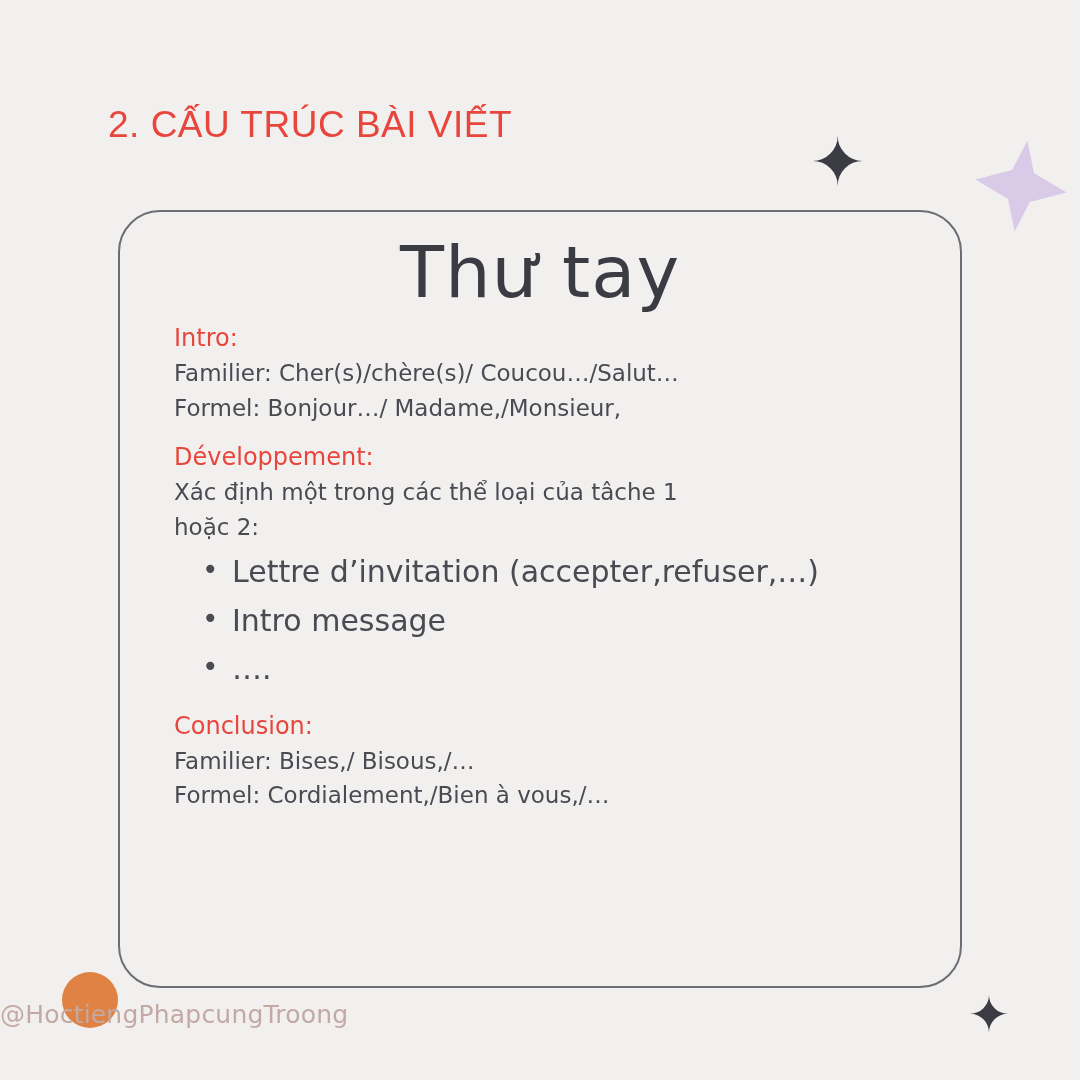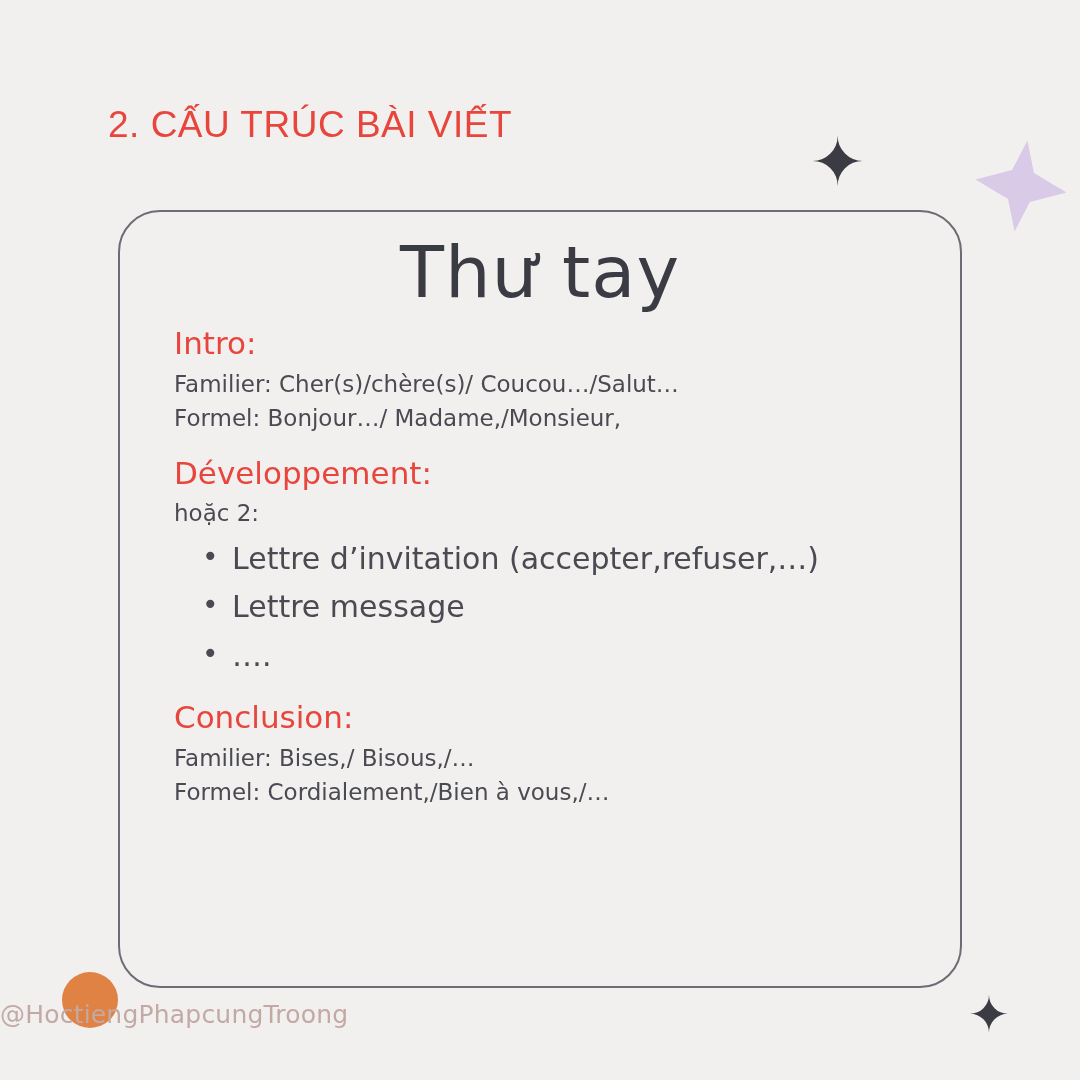--- a/index.html
+++ b/index.html
@@ -100,21 +100,21 @@
   .card-body {
     padding: 6px 54px 0 54px;
     color: #4a4a52;
     font-size: 31px;
     line-height: 1.58;
     font-family: "DejaVu Sans", sans-serif;
   }
 
   .section-label {
     color: #e8453c;
-    font-size: 31px;
+    font-size: 24px;
     margin-top: 14px;
     line-height: 1.5;
   }
   .section-label.first { margin-top: 0; }
 
   .line {
     color: #4a4a52;
     font-size: 23px;
     line-height: 1.5;
   }
@@ -167,25 +167,26 @@
   <div class="card">
     <div class="card-title">Thư tay</div>
 
     <div class="card-body">
 
       <div class="section-label first">Intro:</div>
       <div class="line">Familier: Cher(s)/chère(s)/ Coucou…/Salut…</div>
       <div class="line">Formel: Bonjour…/ Madame,/Monsieur,</div>
 
       <div class="section-label">Développement:</div>
+      <div class="line">Xác định một trong các thể loại của tâche 1</div>
       <div class="line">hoặc 2:</div>
 
       <ul class="bullets">
         <li>Lettre d’invitation (accepter,refuser,…)</li>
-        <li>Lettre message</li>
+        <li>Intro message</li>
         <li>….</li>
       </ul>
 
       <div class="section-label">Conclusion:</div>
       <div class="line">Familier: Bises,/ Bisous,/…</div>
       <div class="line">Formel: Cordialement,/Bien à vous,/…</div>
 
     </div>
   </div>
 

